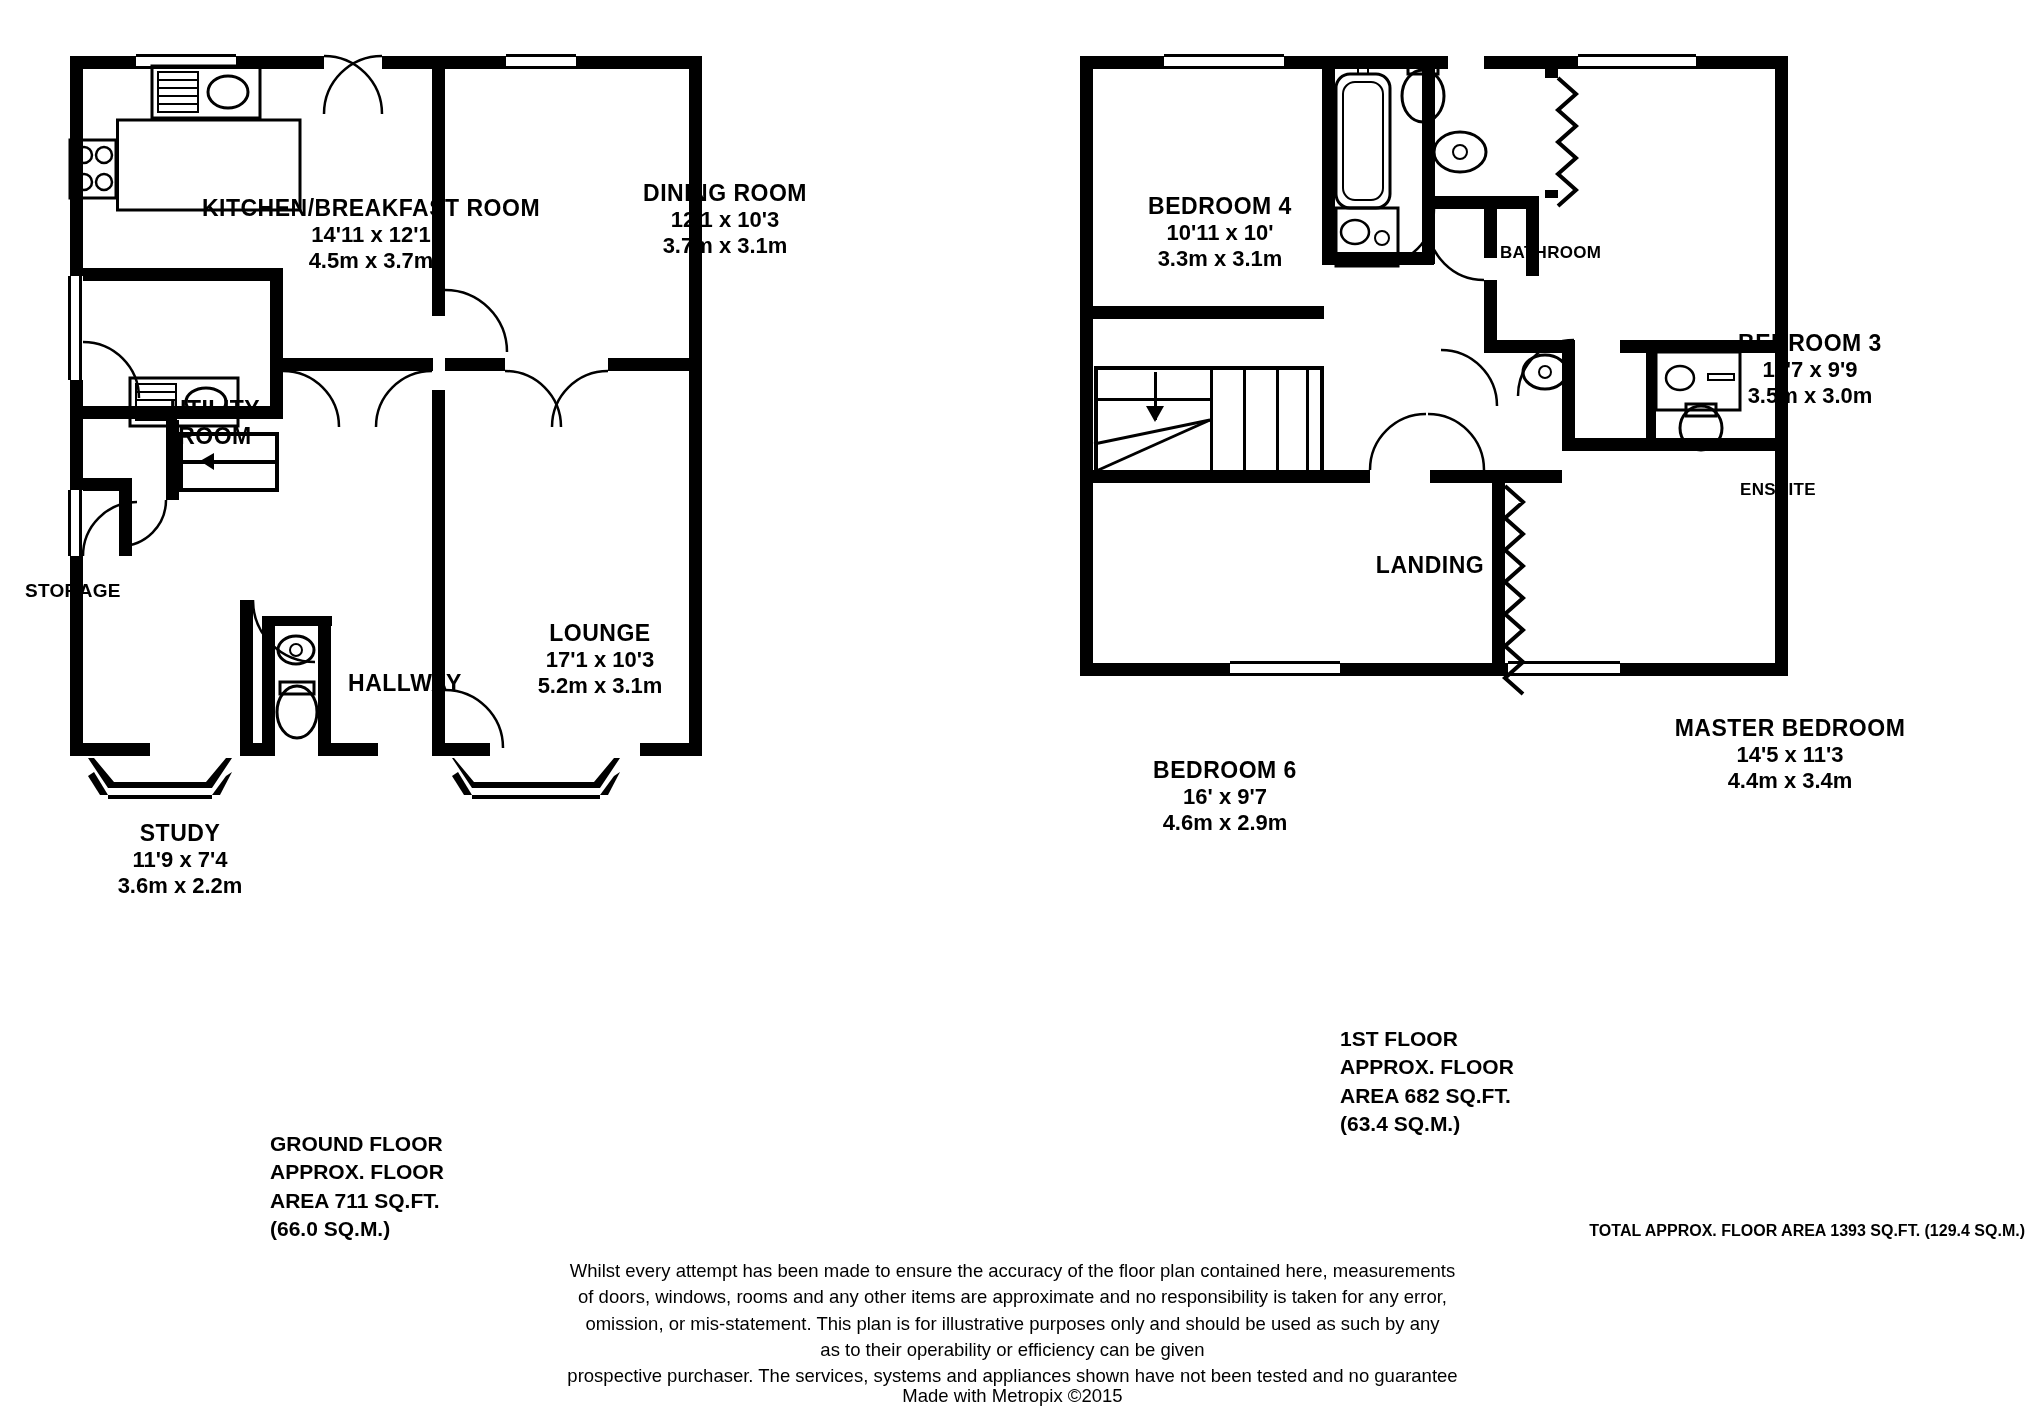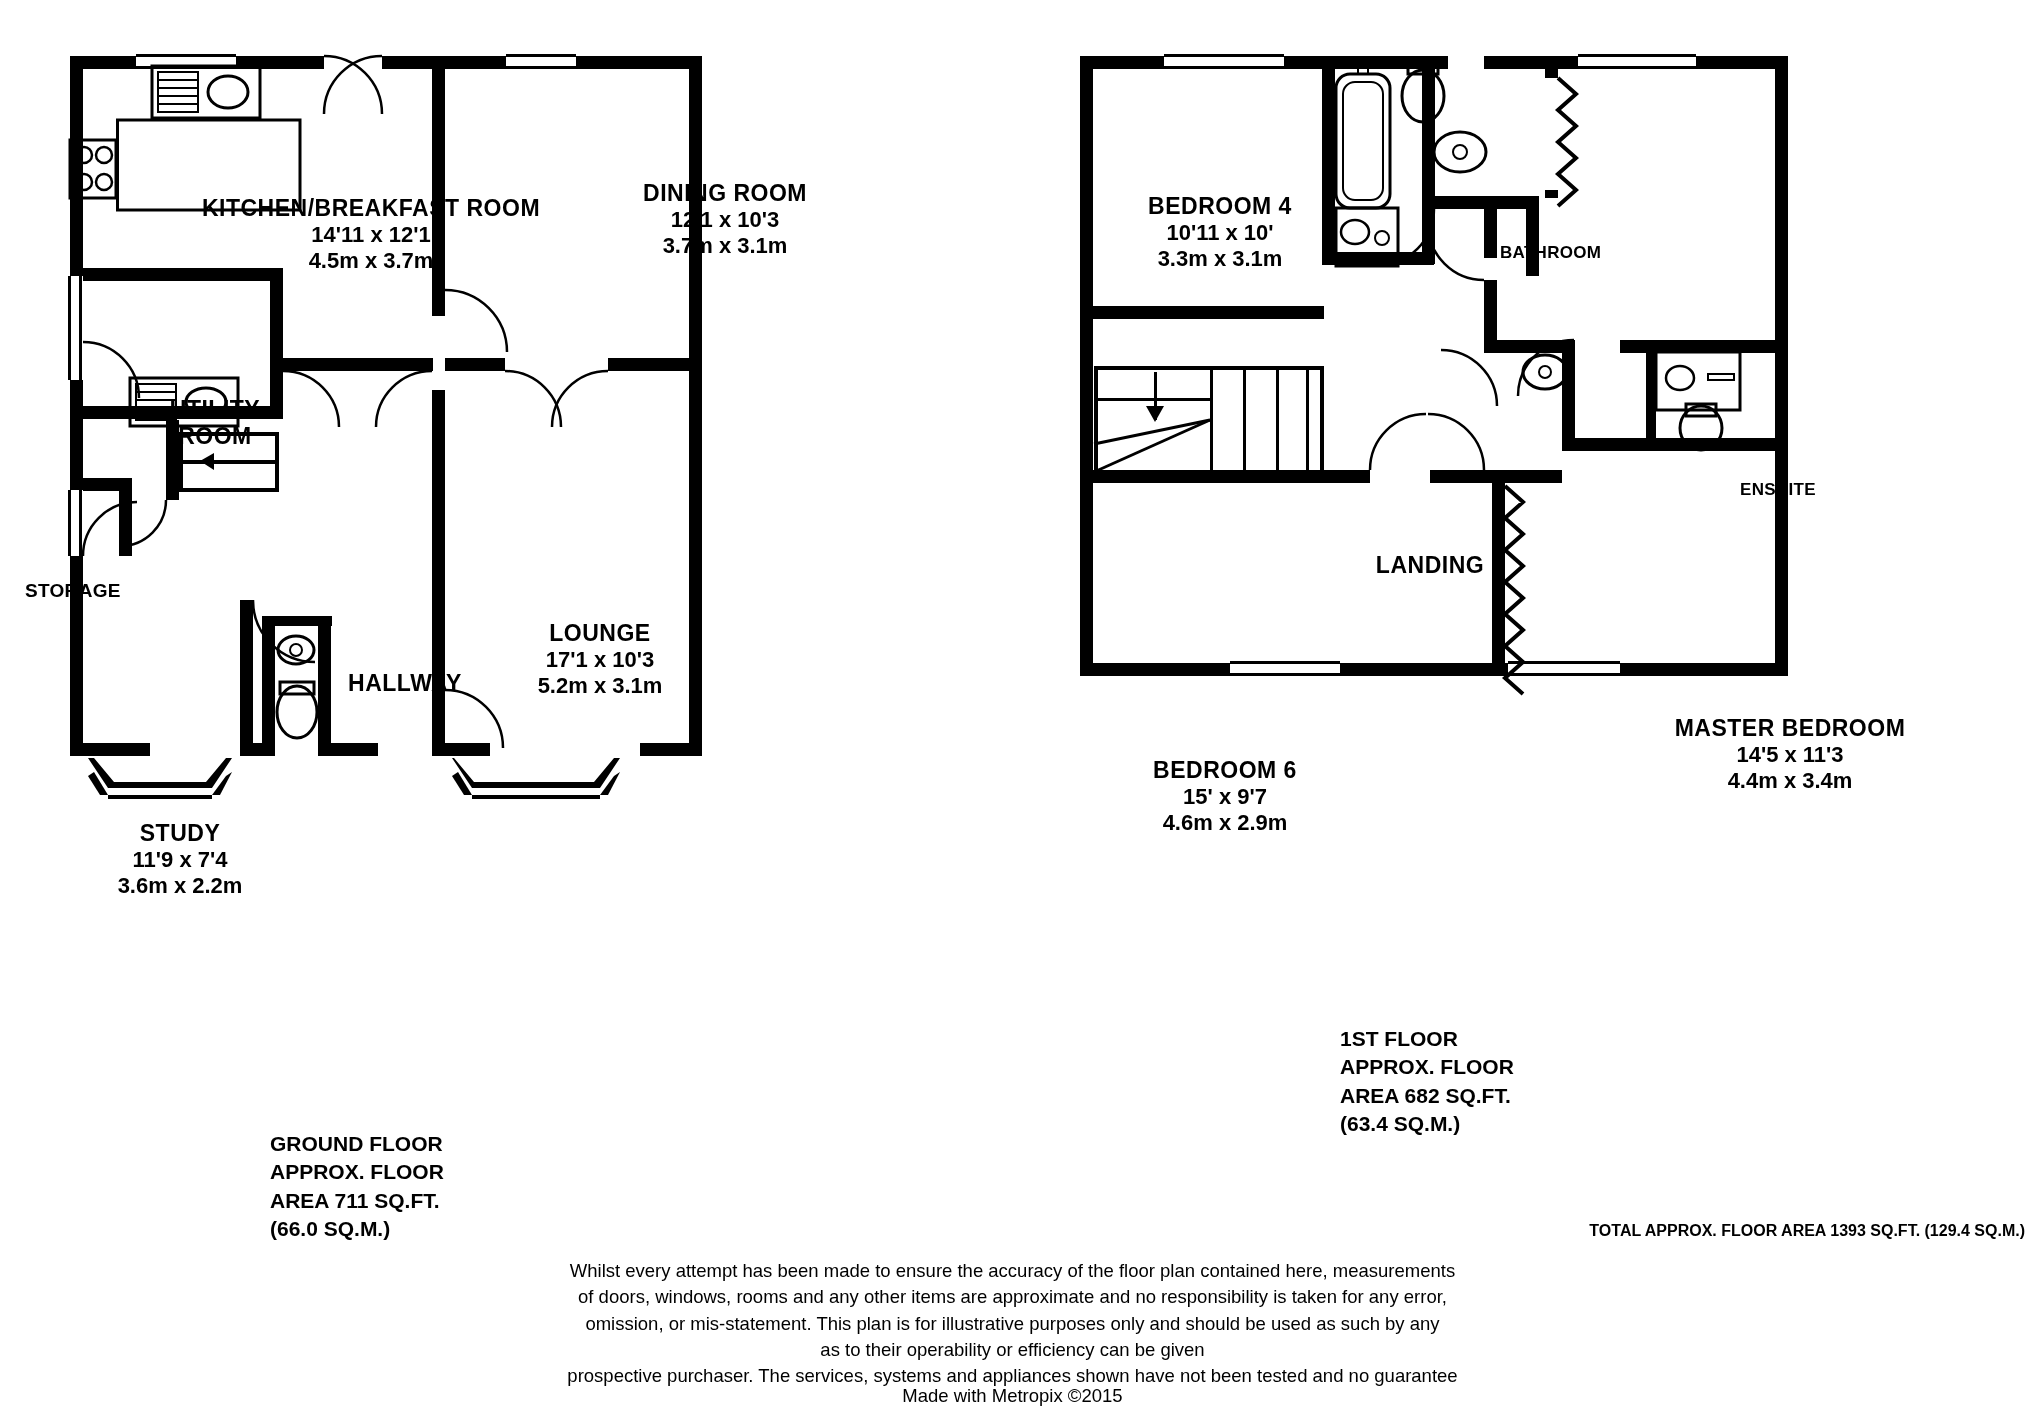--- a/index.html
+++ b/index.html
@@ -334,32 +334,37 @@
   <div class="label" style="left:1075px; top:193px; width:290px;">
     <span class="ln rm-name">BEDROOM 4</span>
     <span class="ln rm-dim">10'11 x 10'</span>
     <span class="ln rm-dim">3.3m x 3.1m</span>
   </div>
 
   <div class="label" style="left:1500px; top:243px; width:180px; text-align:left;">
     <span class="ln tiny-name">BATHROOM</span>
   </div>
 
+  <div class="label" style="left:1660px; top:330px; width:300px;">
+    <span class="ln rm-name">BEDROOM 3</span>
+    <span class="ln rm-dim">11'7 x 9'9</span>
+    <span class="ln rm-dim">3.5m x 3.0m</span>
+  </div>
 
   <div class="label" style="left:1740px; top:480px; width:160px; text-align:left;">
     <span class="ln tiny-name">ENSUITE</span>
   </div>
 
   <div class="label" style="left:1315px; top:552px; width:230px;">
     <span class="ln rm-name">LANDING</span>
   </div>
 
   <div class="label" style="left:1080px; top:757px; width:290px;">
     <span class="ln rm-name">BEDROOM 6</span>
-    <span class="ln rm-dim">15' x 9'7</span>
+    <span class="ln rm-dim">16' x 9'7</span>
     <span class="ln rm-dim">4.6m x 2.9m</span>
   </div>
 
   <div class="label" style="left:1600px; top:715px; width:380px;">
     <span class="ln rm-name">MASTER BEDROOM</span>
     <span class="ln rm-dim">14'5 x 11'3</span>
     <span class="ln rm-dim">4.4m x 3.4m</span>
   </div>
 
   <div class="footer-block" style="left:270px; top:1130px; width:400px;">

